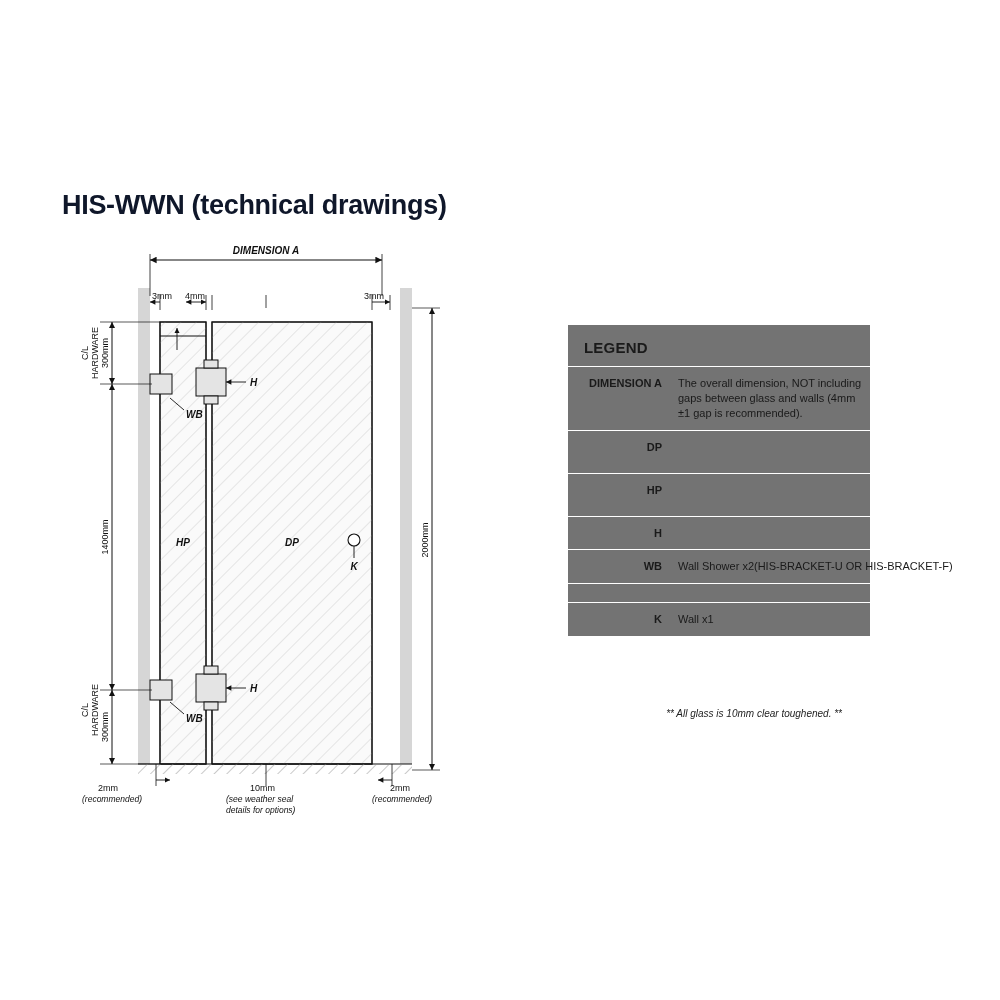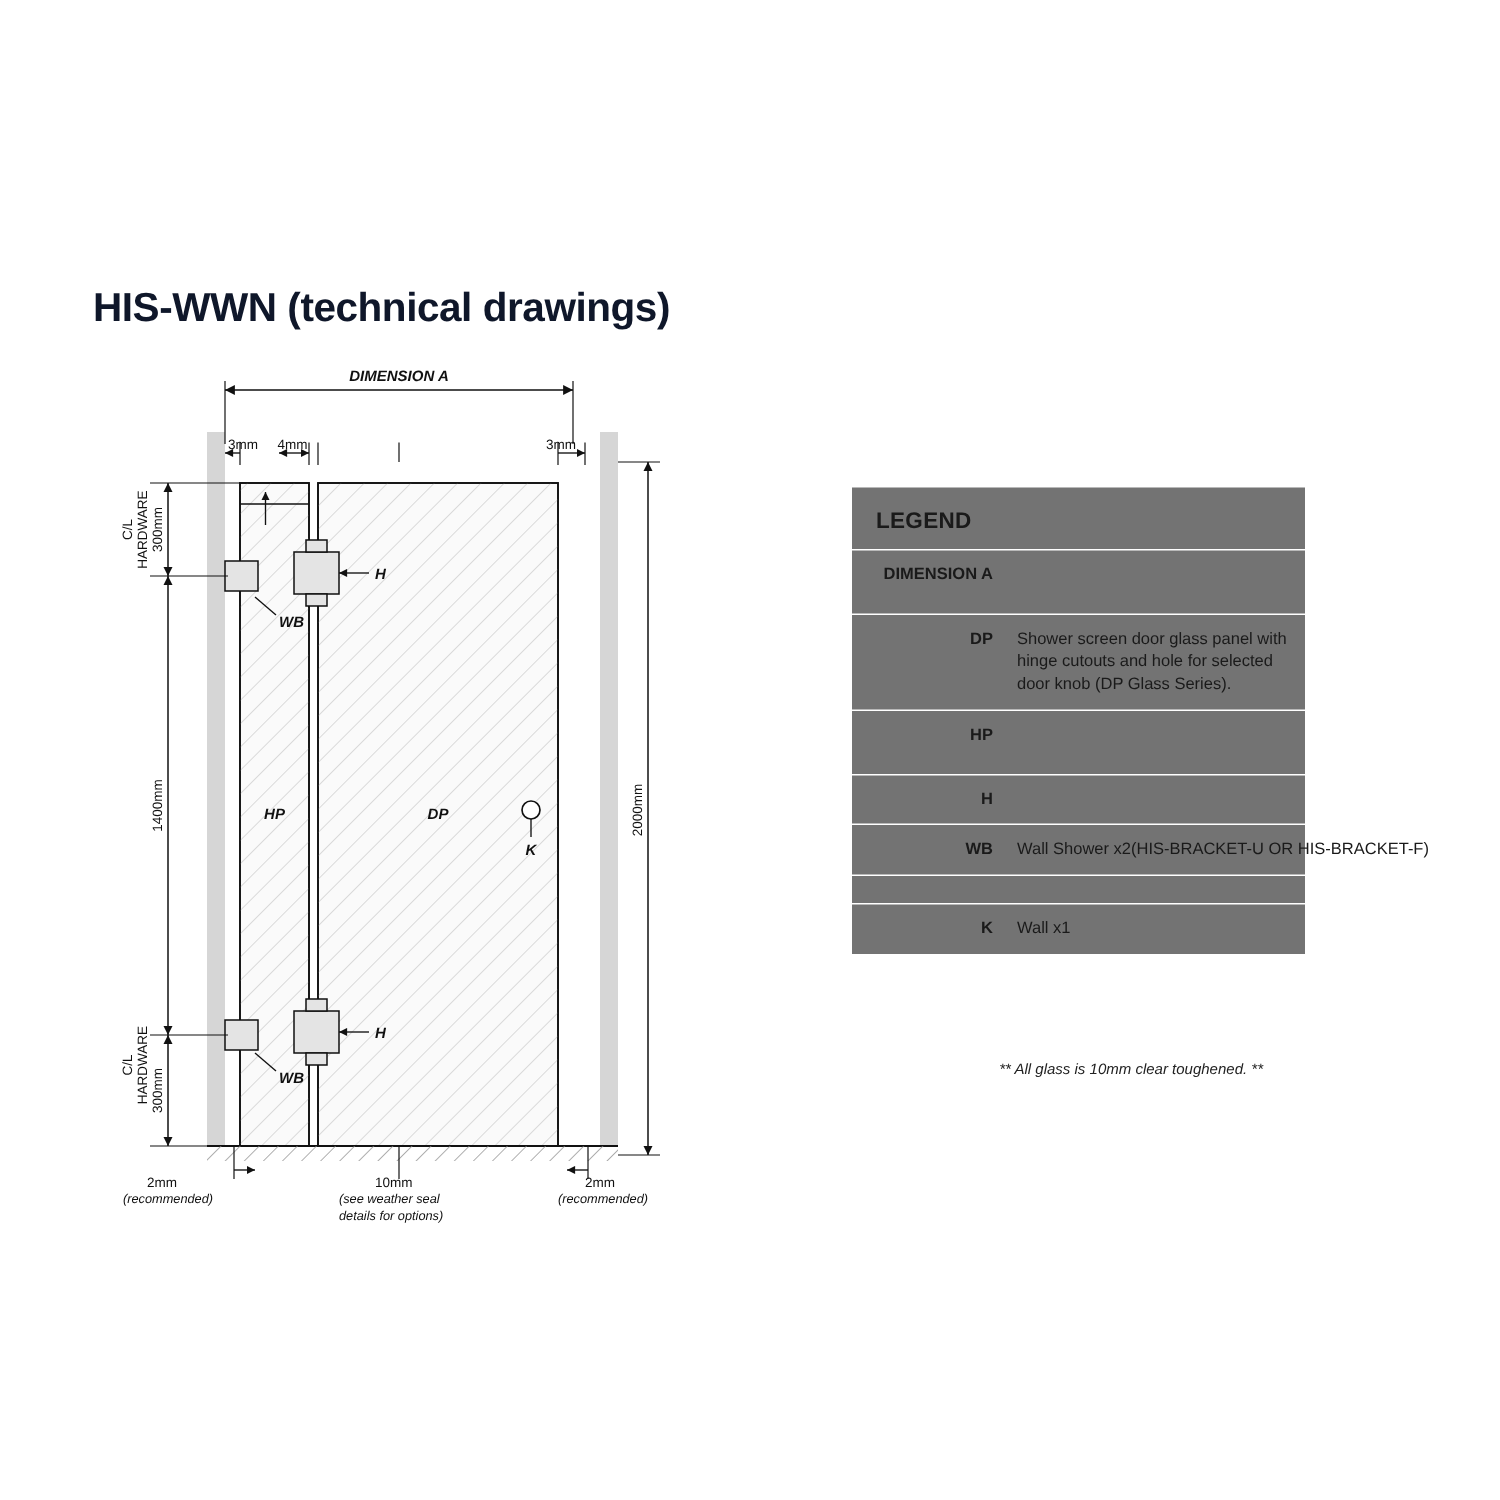--- a/index.html
+++ b/index.html
@@ -261,25 +261,25 @@
   <text class="ts" x="330" y="551">2mm</text>
   <text class="tsi" x="312" y="562">(recommended)</text>
 </svg>
 </div>
 
 <div id="legend">
   <div class="legend-title">LEGEND</div>
 
   <div class="legend-row tall">
     <div class="legend-key">DIMENSION A</div>
+    <div class="legend-desc">The overall dimension, NOT including gaps between glass and walls (4mm ±1 gap is recommended).</div>
   </div>
 
   <div class="legend-row tall">
     <div class="legend-key">DP</div>
-    <div class="legend-desc">Shower screen door glass panel with hinge cutouts and hole for selected door knob (DP Glass Series).</div>
   </div>
 
   <div class="legend-row tall">
     <div class="legend-key">HP</div>
   </div>
 
   <div class="legend-row">
     <div class="legend-key">H</div>
   </div>
 

